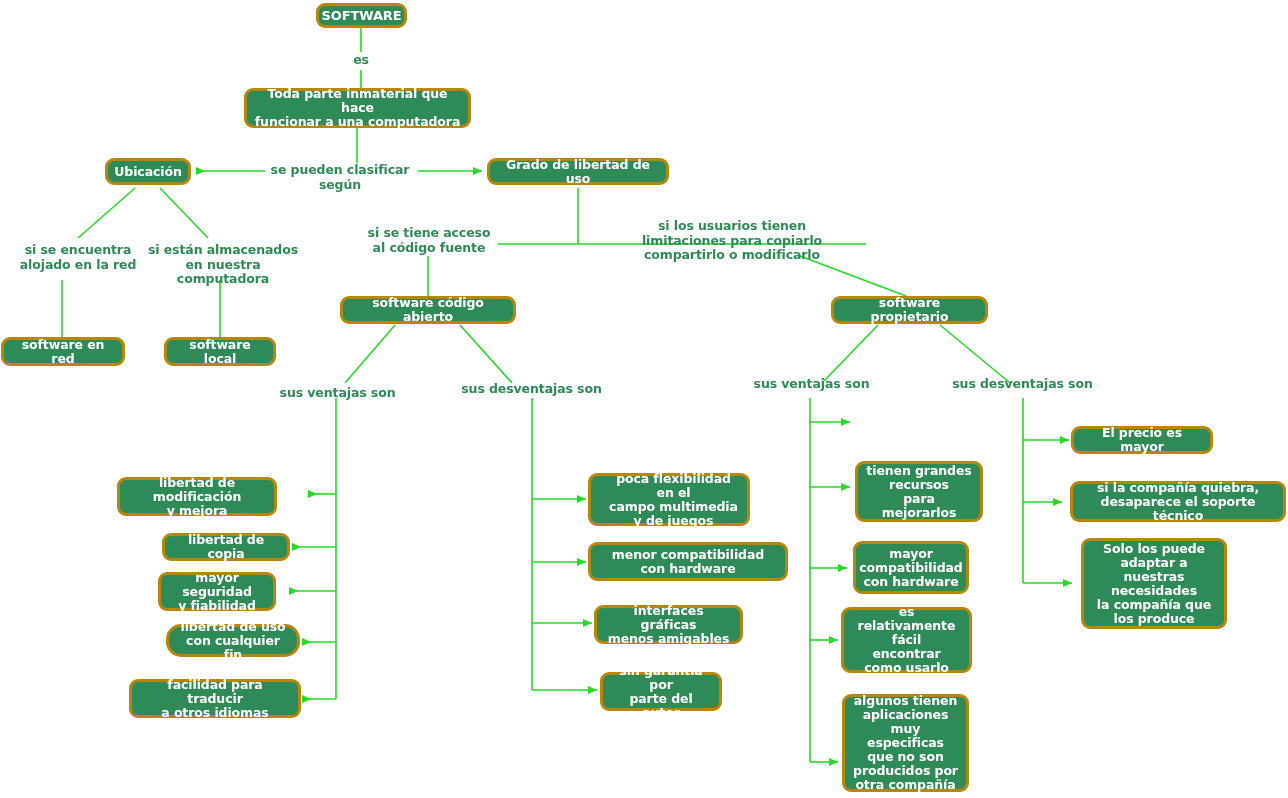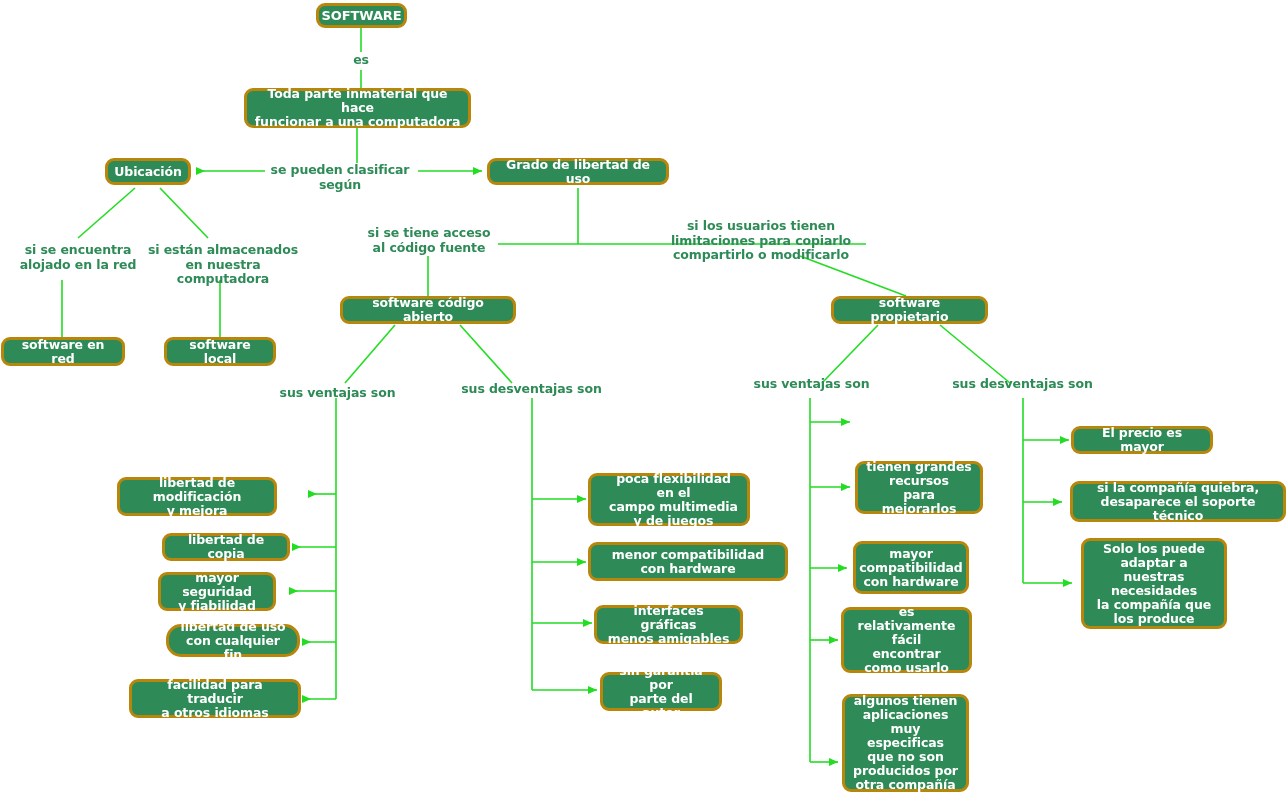--- a/index.html
+++ b/index.html
@@ -157,21 +157,21 @@
   <div class="node" style="left:588px; top:473px; width:162px; height:53px;padding-left:16px;">poca flexibilidad en el
 campo multimedia
 y de juegos</div>
   <div class="node" style="left:588px; top:542px; width:200px; height:39px;">menor compatibilidad
 con hardware</div>
   <div class="node" style="left:594px; top:605px; width:149px; height:39px;">interfaces gráficas
 menos amigables</div>
   <div class="node" style="left:600px; top:672px; width:122px; height:39px;">sin garantía por
 parte del autor</div>
 
-  <div class="node" style="left:855px; top:461px; width:128px; height:53px;">tienen grandes
+  <div class="node" style="left:855px; top:461px; width:128px; height:61px;">tienen grandes
 recursos
 para mejorarlos</div>
   <div class="node" style="left:853px; top:541px; width:116px; height:53px;">mayor
 compatibilidad
 con hardware</div>
   <div class="node" style="left:841px; top:607px; width:131px; height:66px;">es relativamente
 fácil
 encontrar
 como usarlo</div>
   <div class="node" style="left:842px; top:694px; width:127px; height:98px;">algunos tienen
@@ -196,21 +196,21 @@
 
   <div class="label" style="left:0px; top:243px; width:156px;">si se encuentra
 alojado en la red</div>
 
   <div class="label" style="left:140px; top:243px; width:166px;">si están almacenados
 en nuestra computadora</div>
 
   <div class="label" style="left:360px; top:226px; width:138px;">si se tiene acceso
 al código fuente</div>
 
-  <div class="label" style="left:641px; top:219px; width:182px;margin-left:29px;">si los usuarios tienen
+  <div class="label" style="left:641px; top:219px; width:182px;">si los usuarios tienen
 limitaciones para copiarlo
 compartirlo o modificarlo</div>
 
   <div class="label" style="left:276px; top:386px; width:123px;">sus ventajas son</div>
 
   <div class="label" style="left:459px; top:382px; width:145px;">sus desventajas son</div>
 
   <div class="label" style="left:750px; top:377px; width:123px;">sus ventajas son</div>
 
   <div class="label" style="left:950px; top:377px; width:145px;">sus desventajas son</div>

